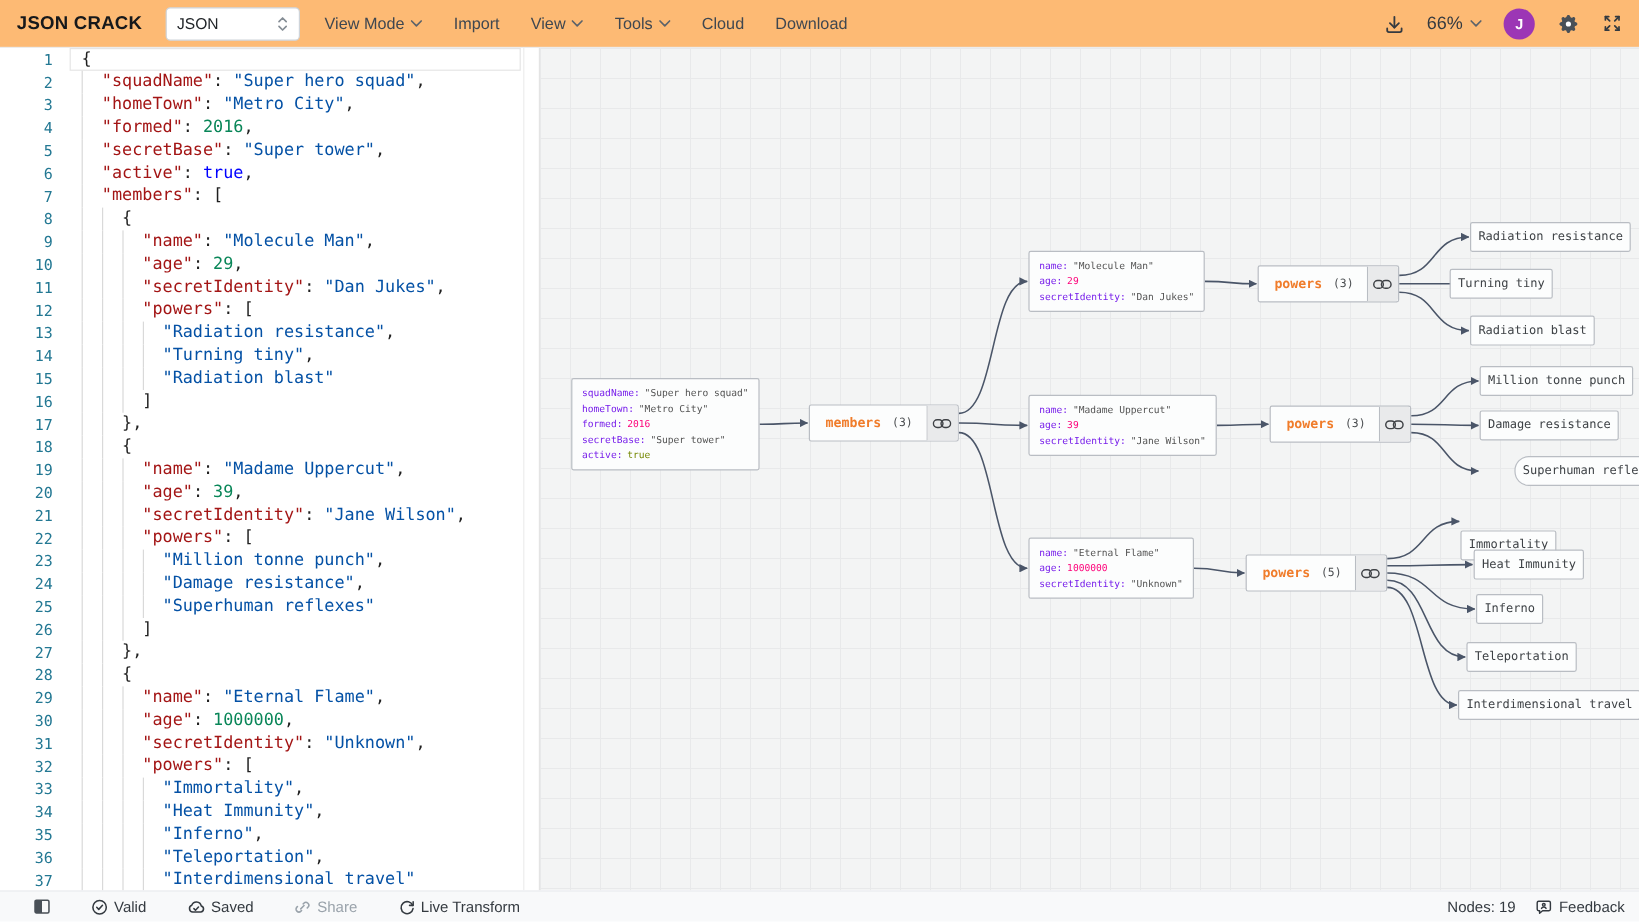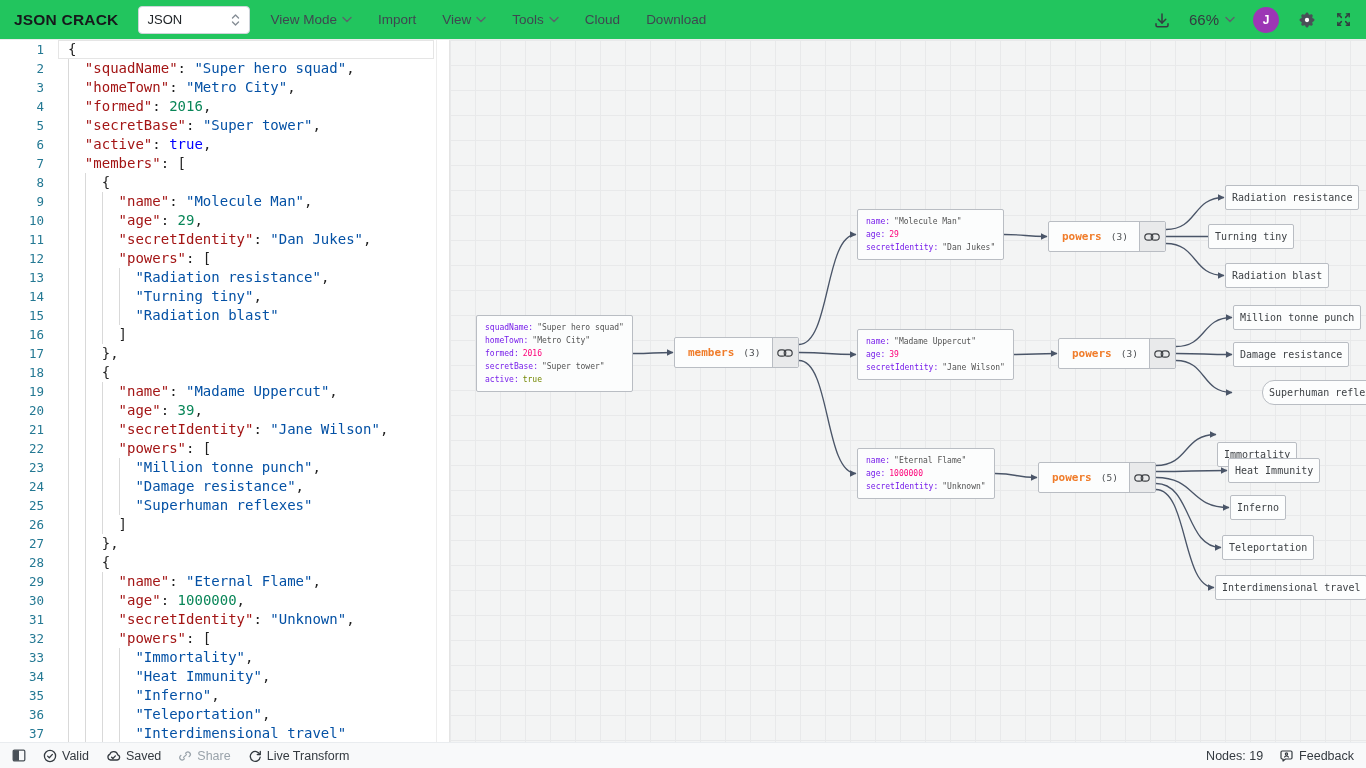--- a/index.html
+++ b/index.html
@@ -1,19 +1,19 @@
 <!DOCTYPE html>
 <html style="--c-key: #A31515; --c-str: #0451A5; --c-num: #098658; --c-bool: #0000FF; --c-ln: #237893; --g-key: #761CEA; --g-str: #535353; --g-num: #FD0079; --g-bool: #748700; --g-parent: #F07C2A; --g-node-bg: #fcfdfd; --g-node-border: #b9bdc3;"><head>
 <meta charset="utf-8">
 <style>
   * { margin:0; padding:0; box-sizing:border-box; }
   html,body { width:1366px; height:768px; overflow:hidden; font-family:"Liberation Sans", sans-serif; background:#fff; }
 
   
-  .toolbar { height:40px; display:flex; align-items:center; padding:12px 14px; gap:20px; background:#22c55e; border-bottom:1px solid #ececec; position:relative; z-index:5; }
+  .toolbar { height:40px; display:flex; align-items:center; padding:12px 14px; gap:20px; background:#fdba74; border-bottom:1px solid #ececec; position:relative; z-index:5; }
   .logo { font-weight:800; font-size:15.5px; letter-spacing:.2px; color:#16181b; white-space:nowrap; }
   .fmt-select { width:112px; height:28px; border:1px solid #ced4da; border-radius:4px; display:flex; align-items:center; padding:0 8px; font-size:13px; color:#212529; background:#fff; cursor:pointer; }
   .fmt-select .updown { margin-left:auto; color:#868e96; display:flex; }
   .menu-bar { display:flex; align-items:center; gap:26px; }
   .menu-item { display:flex; align-items:center; gap:5px; font-size:13.5px; color:#3f4750; cursor:pointer; white-space:nowrap; }
   .menu-item svg { color:#5c636a; }
   .tb-right { margin-left:auto; display:flex; align-items:center; gap:18px; }
   .searchbox { width:184px; height:30px; border:1px solid #dee2e6; border-radius:6px; background:#fff; display:flex; align-items:center; gap:7px; padding:0 10px; }
   .searchbox input { border:0; outline:0; width:100%; font-size:13px; color:#343a40; font-family:"Liberation Sans",sans-serif; background:transparent; }
   .searchbox input::placeholder { color:#a6adb4; }
@@ -48,21 +48,21 @@
   .gnode.obj .rv.b { color:var(--g-bool); }
   .gnode.parent { display:flex; align-items:stretch; height:31px; }
   .gnode.parent .ptxt { display:flex; align-items:center; gap:9px; padding:0 11px 0 13px; }
   .gnode.parent .plabel { color:var(--g-parent); font-size:11px; font-weight:700; }
   .gnode.parent .pcount { color:#4c4f52; font-size:9.5px; }
   .gnode.parent .linkbox { width:26px; display:flex; align-items:center; justify-content:center; background:#e9eaeb; border-left:1px solid var(--g-node-border); border-radius:0 2px 2px 0; }
   .gnode.leaf { padding:5px 6px; font-size:10px; line-height:13px; color:#3e4246; white-space:pre; }
 
   
   .statusbar { height:26px; background:#f8f9fa; border-top:1px solid #e9ecef; display:flex; align-items:center; padding:0 12px; font-size:12.5px; color:#343a40; position:relative; z-index:5; }
-  .sb-left { display:flex; gap:17px; }
+  .sb-left { display:flex; gap:34px;margin-left:16px; }
   .sb-item { display:flex; align-items:center; gap:5px; cursor:pointer; white-space:nowrap; }
   .sb-item.dim { color:#9aa3ab; }
   .sb-right { margin-left:auto; display:flex; align-items:center; gap:16px; }
   svg { display:block; }
 </style>
 </head>
 <body>
 
 <header class="toolbar">
   <div class="logo">JSON CRACK</div>

